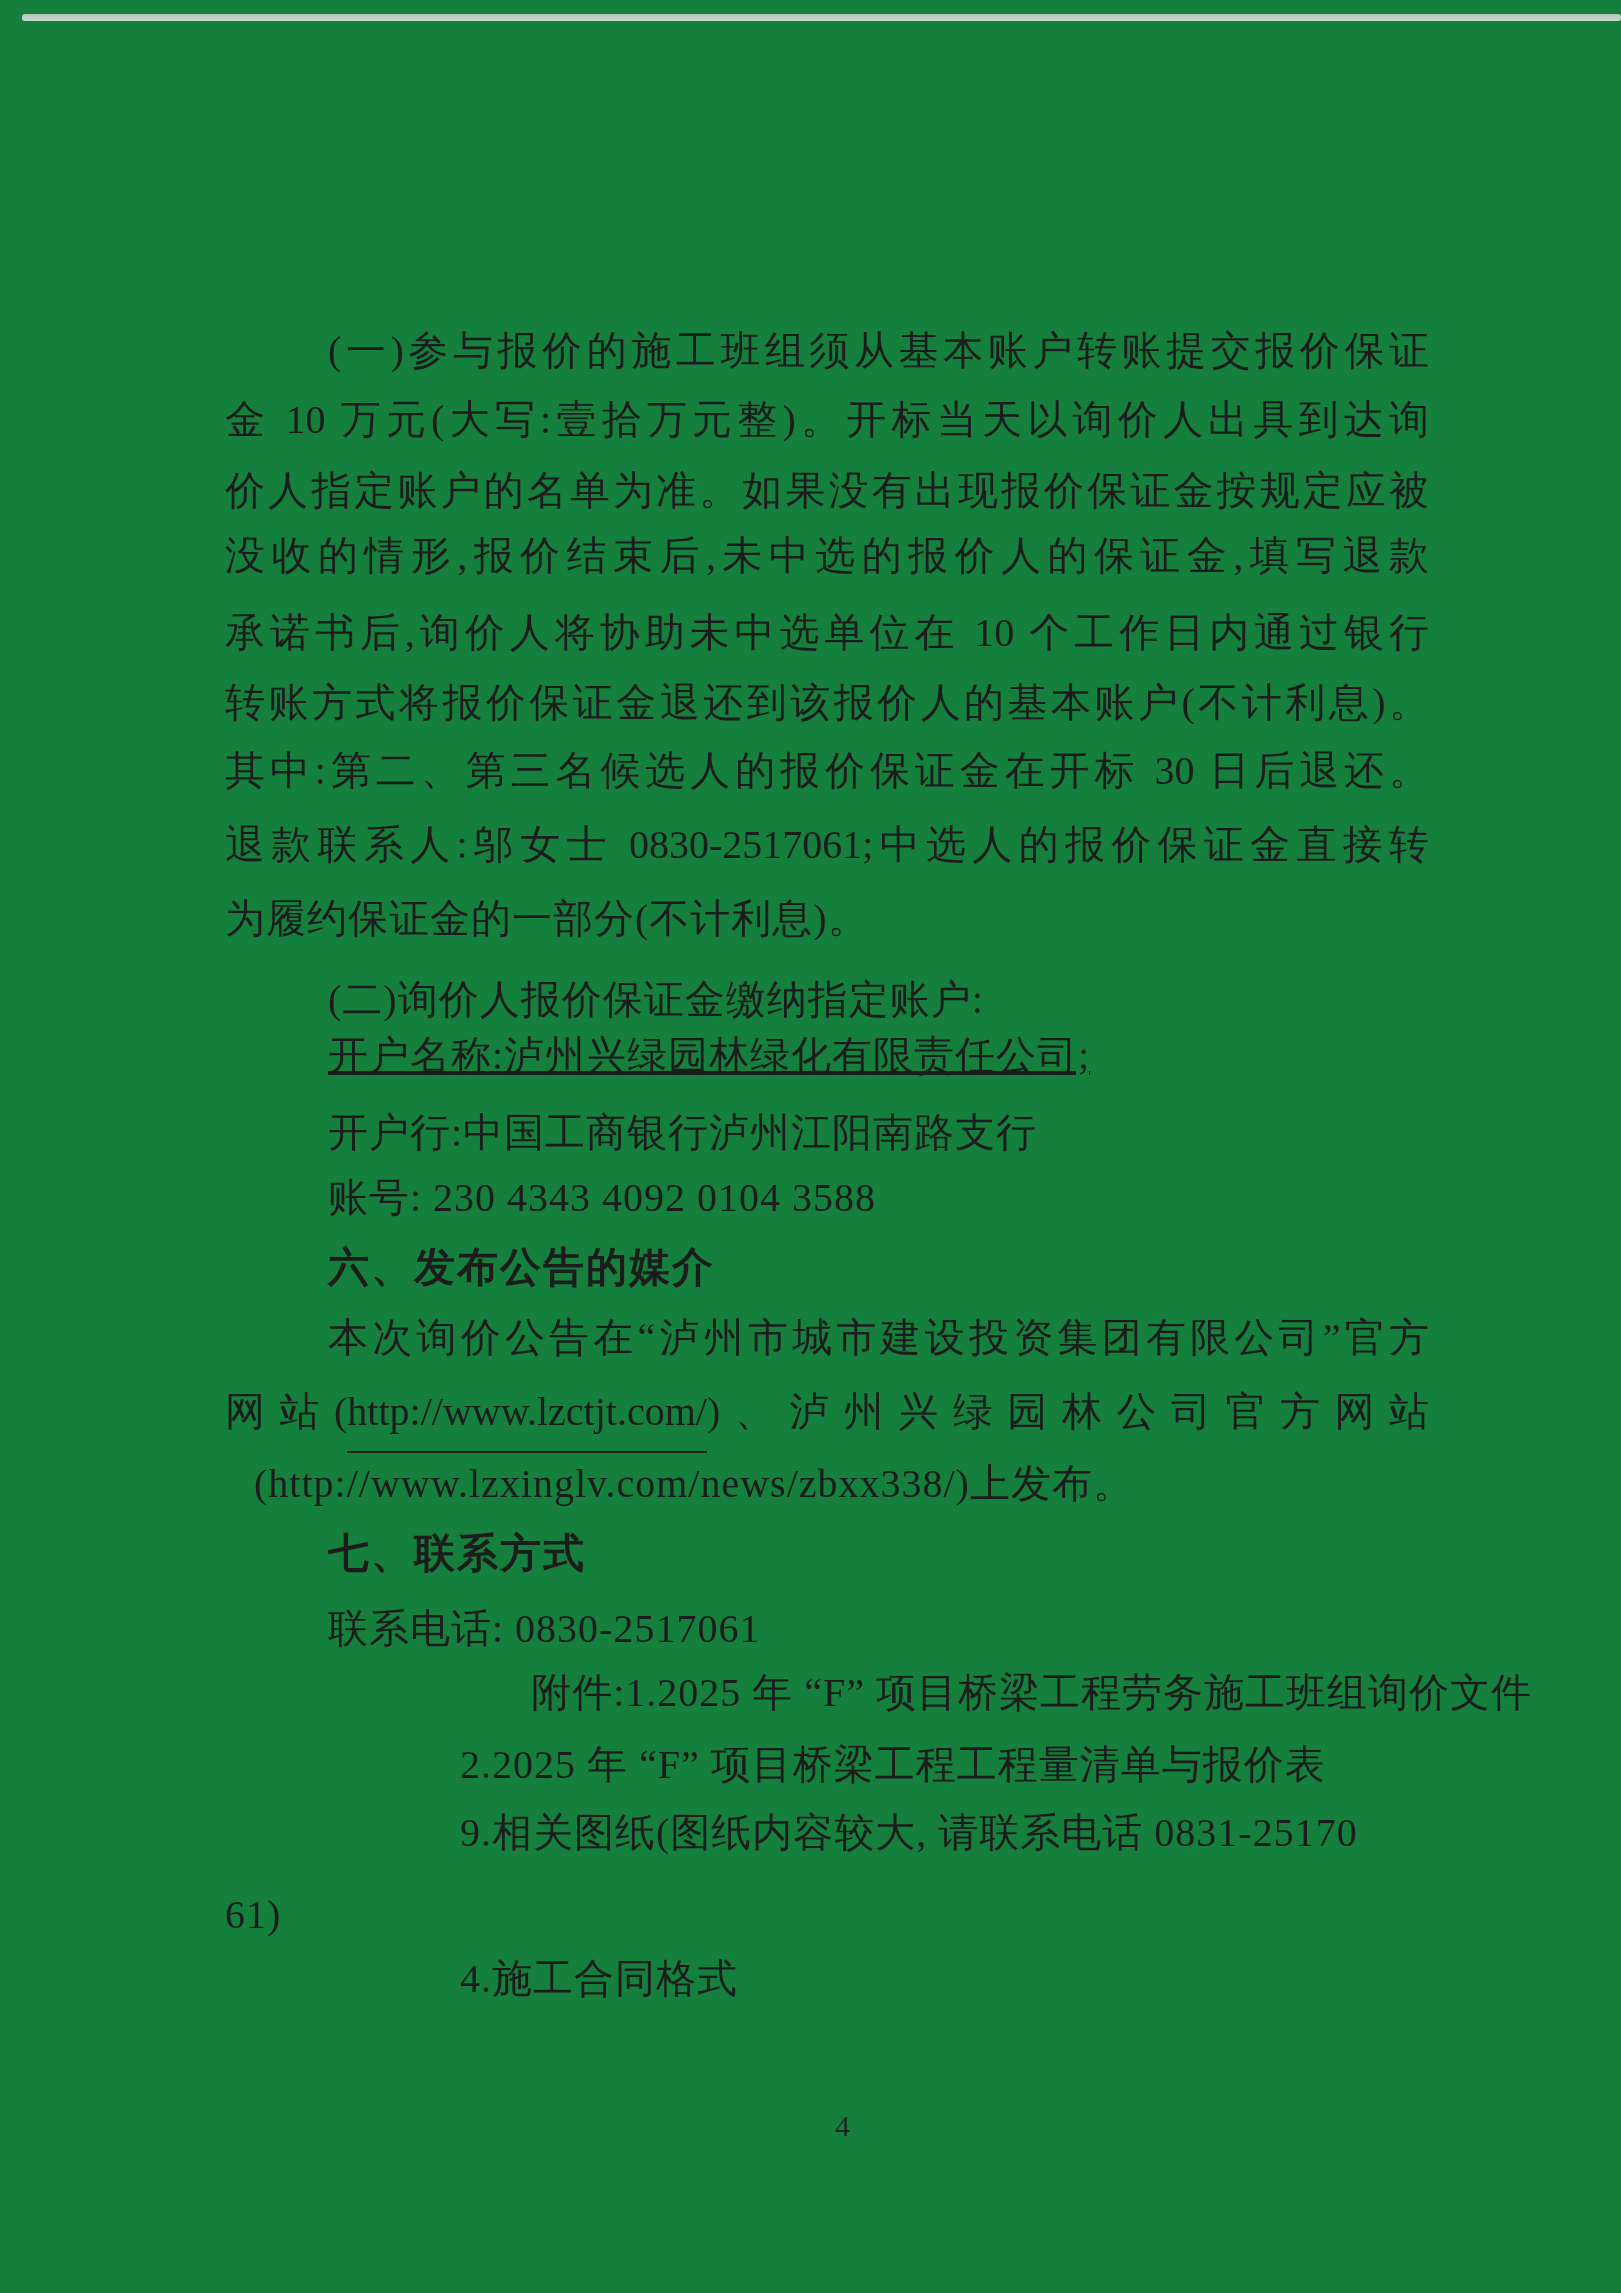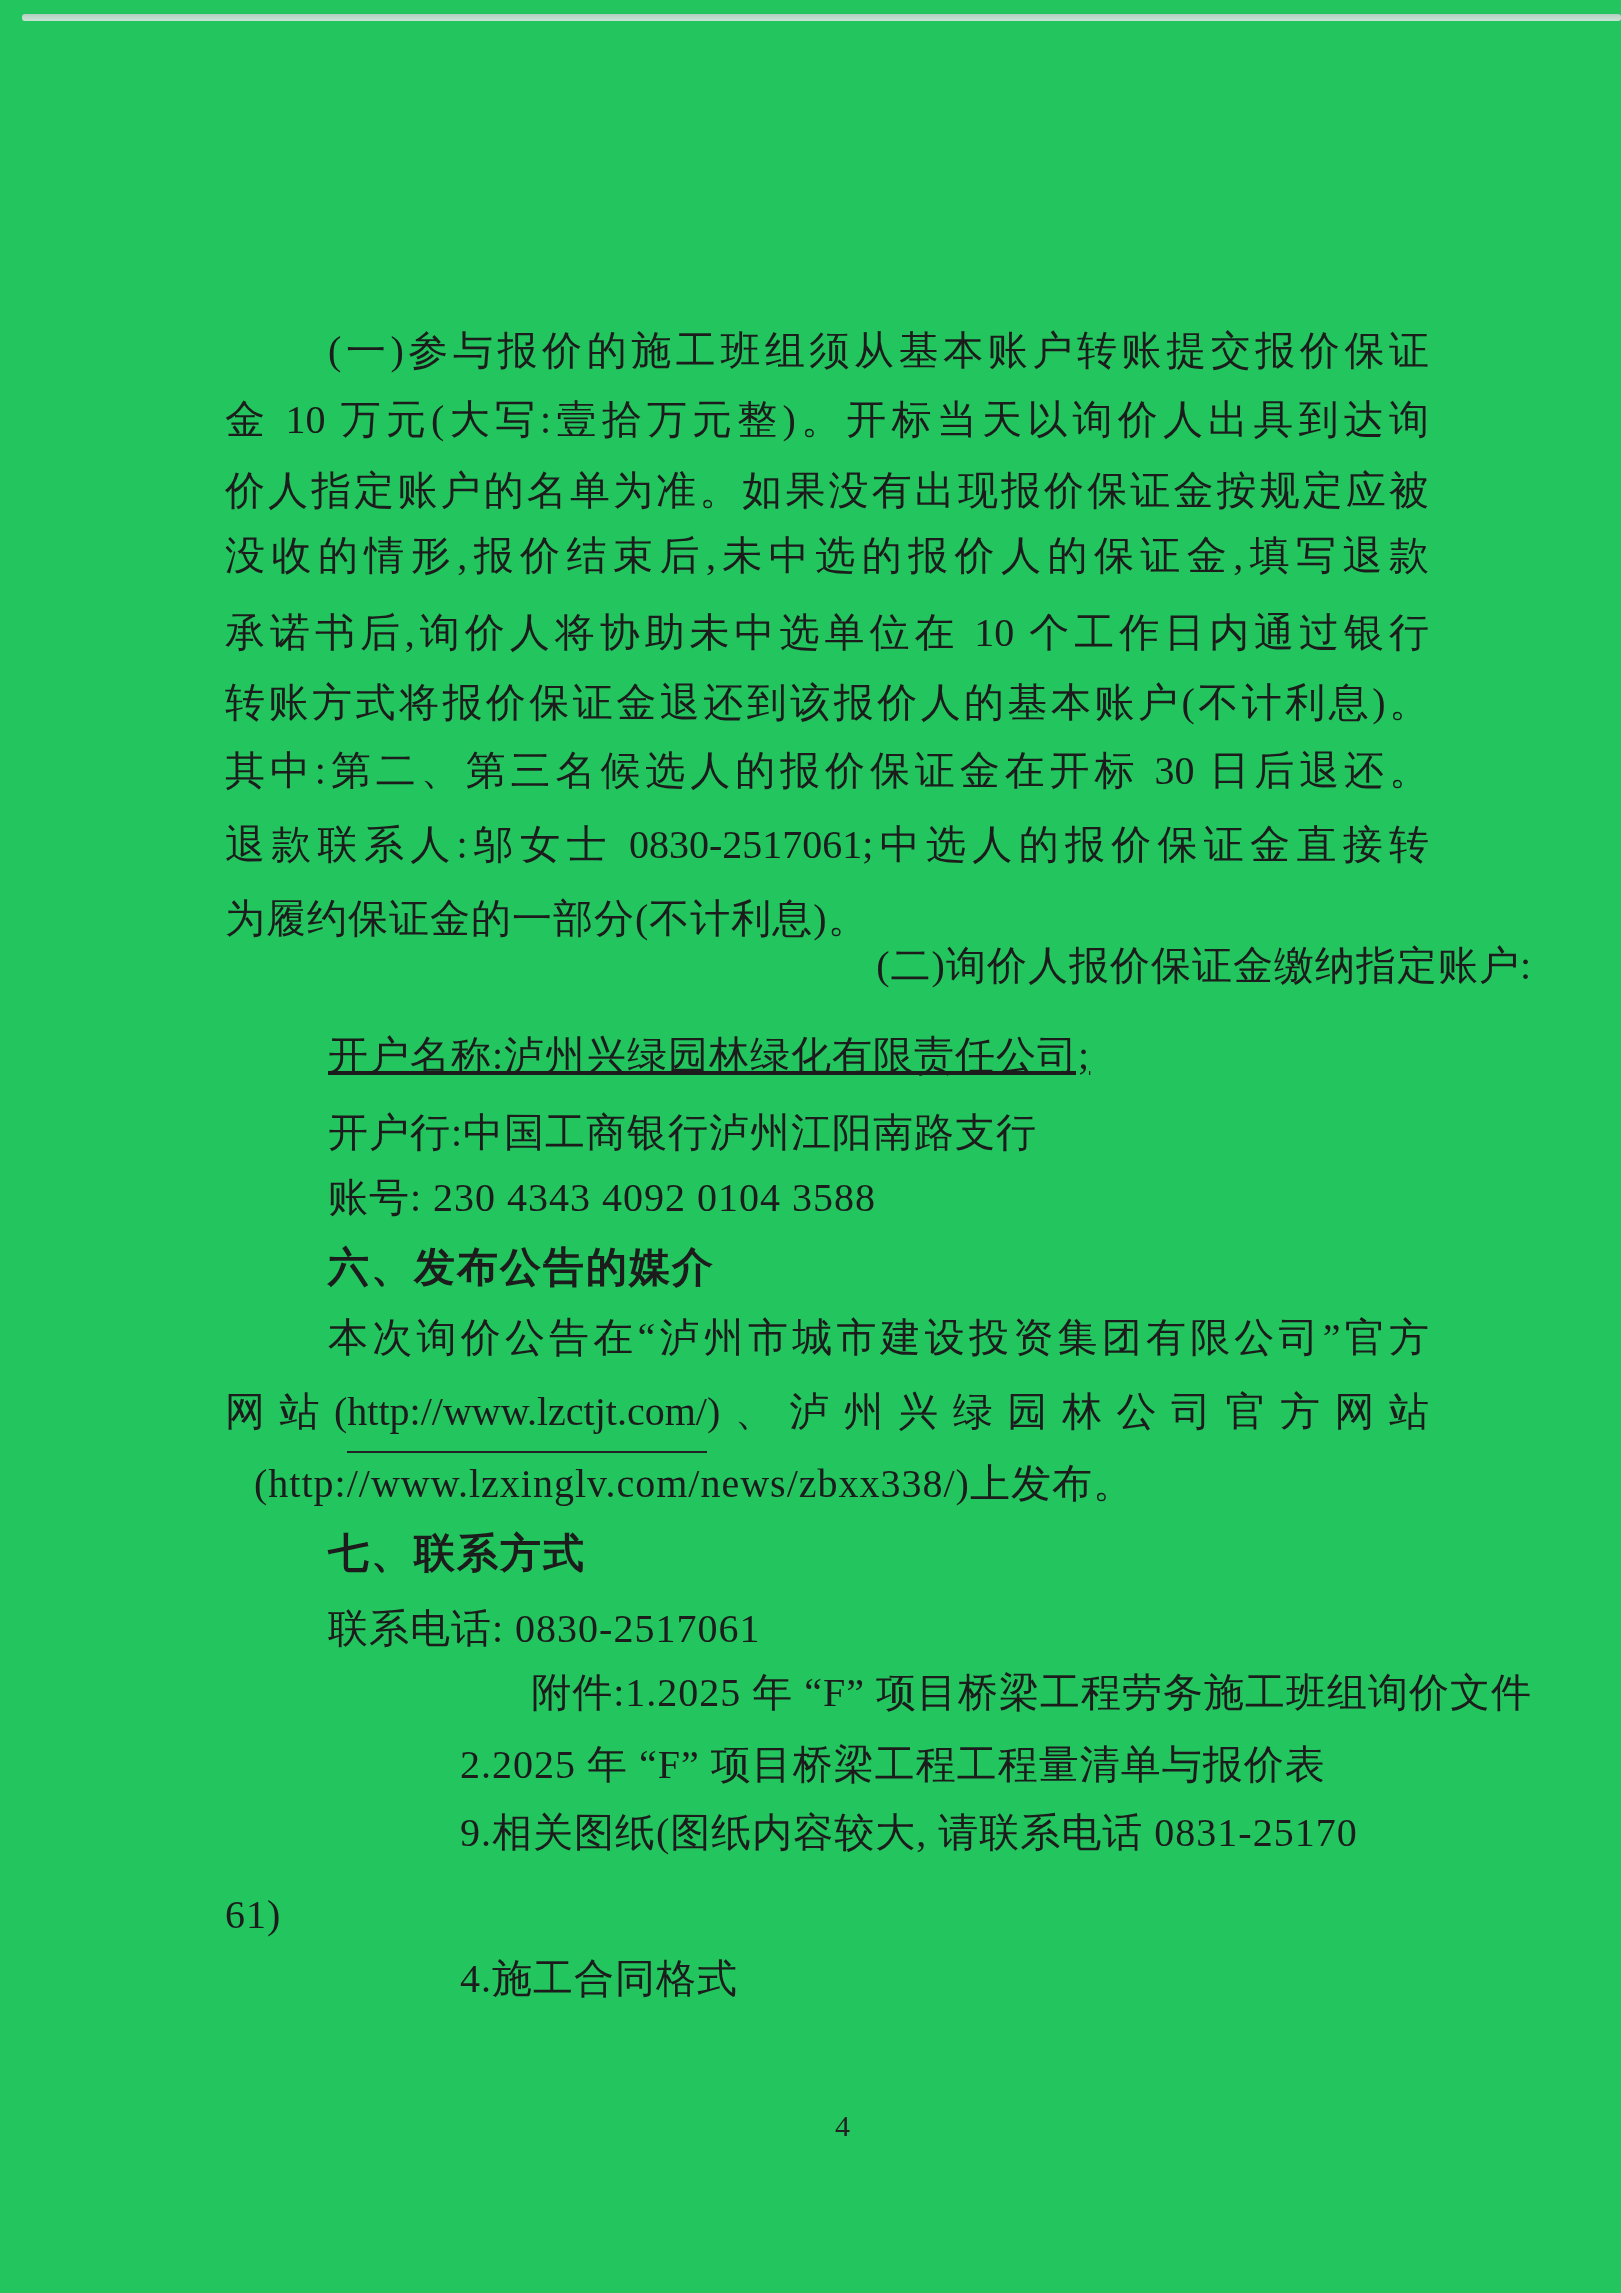--- a/index.html
+++ b/index.html
@@ -1,19 +1,19 @@
 <!DOCTYPE html>
 <html><head>
 <meta charset="utf-8">
 <style>
   html,body{margin:0;padding:0;background:#9a9a9a;}
   .page{
     position:relative;
     width:1621px;height:2294px;
-    background:#22c55e;
+    background:#15803d;
     overflow:hidden;
     font-family:"Liberation Serif","DejaVu Serif",serif;
     color:#1c1c1c;
   }
   .scan-artifact{
     position:absolute;left:21.6px;top:13.7px;height:6.9px;right:0;
     background:linear-gradient(to bottom,#cdd0d2,#e8e9ea);
     opacity:.85;border-radius:2.9px;
   }
   .doc-lines{position:absolute;left:225px;top:0;width:1204px;}
@@ -49,21 +49,21 @@
   <div class="doc-lines">
       <div class="line justify " style="top: 321px; text-indent: 103px;"><span>(一)参与报价的施工班组须从基本账户转账提交报价保证</span></div>
       <div class="line justify " style="top: 390px; text-indent: 0px;"><span>金 10 万元(大写:壹拾万元整)。开标当天以询价人出具到达询</span></div>
       <div class="line justify " style="top: 433px; text-indent: 0px; margin-top: 28px;"><span>价人指定账户的名单为准。如果没有出现报价保证金按规定应被</span></div>
       <div class="line justify " style="top: 526px; text-indent: 0px;"><span>没收的情形,报价结束后,未中选的报价人的保证金,填写退款</span></div>
       <div class="line justify " style="top: 603px; text-indent: 0px;"><span>承诺书后,询价人将协助未中选单位在 10 个工作日内通过银行</span></div>
       <div class="line justify " style="top: 673px; text-indent: 0px;"><span>转账方式将报价保证金退还到该报价人的基本账户(不计利息)。</span></div>
       <div class="line justify " style="top: 741px; text-indent: 0px;"><span>其中:第二、第三名候选人的报价保证金在开标 30 日后退还。</span></div>
       <div class="line justify " style="top: 815px; text-indent: 0px;"><span>退款联系人:邬女士 0830-2517061;中选人的报价保证金直接转</span></div>
       <div class="line " style="top: 889px; padding-left: 0px;"><span>为履约保证金的一部分(不计利息)。</span></div>
-      <div class="line " style="top: 936px; padding-left: 103px; text-align: right;"><span>(二)询价人报价保证金缴纳指定账户:</span></div>
+      <div class="line " style="top: 970px; padding-left: 103px;"><span>(二)询价人报价保证金缴纳指定账户:</span></div>
       <div class="line " style="top: 1026px; padding-left: 103px; text-decoration: underline;"><span>开户名称:泸州兴绿园林绿化有限责任公司;</span></div>
       <div class="line " style="top: 1103px; padding-left: 103px;"><span>开户行:中国工商银行泸州江阳南路支行</span></div>
       <div class="line " style="top: 1168px; padding-left: 103px;"><span>账号: 230 4343 4092 0104 3588</span></div>
       <div class="line heading" style="top: 1238px; padding-left: 103px;"><span>六、发布公告的媒介</span></div>
       <div class="line justify " style="top: 1308px; text-indent: 103px;"><span>本次询价公告在“泸州市城市建设投资集团有限公司”官方</span></div>
       <div class="line justify " style="top: 1382px; text-indent: 0px;"><span>网站(</span><span class="u">http://www.lzctjt.com/</span><span>)、泸州兴绿园林公司官方网站</span></div>
       <div class="line " style="top: 1454px; padding-left: 29px;"><span>(http://www.lzxinglv.com/news/zbxx338/)上发布。</span></div>
       <div class="line heading" style="top: 1524px; padding-left: 103px;"><span>七、联系方式</span></div>
       <div class="line " style="top: 1599px; padding-left: 103px;"><span>联系电话: 0830-2517061</span></div>
       <div class="line " style="top: 1663px; padding-left: 103px; text-align: right;"><span>附件:1.2025 年 “F” 项目桥梁工程劳务施工班组询价文件</span></div>

